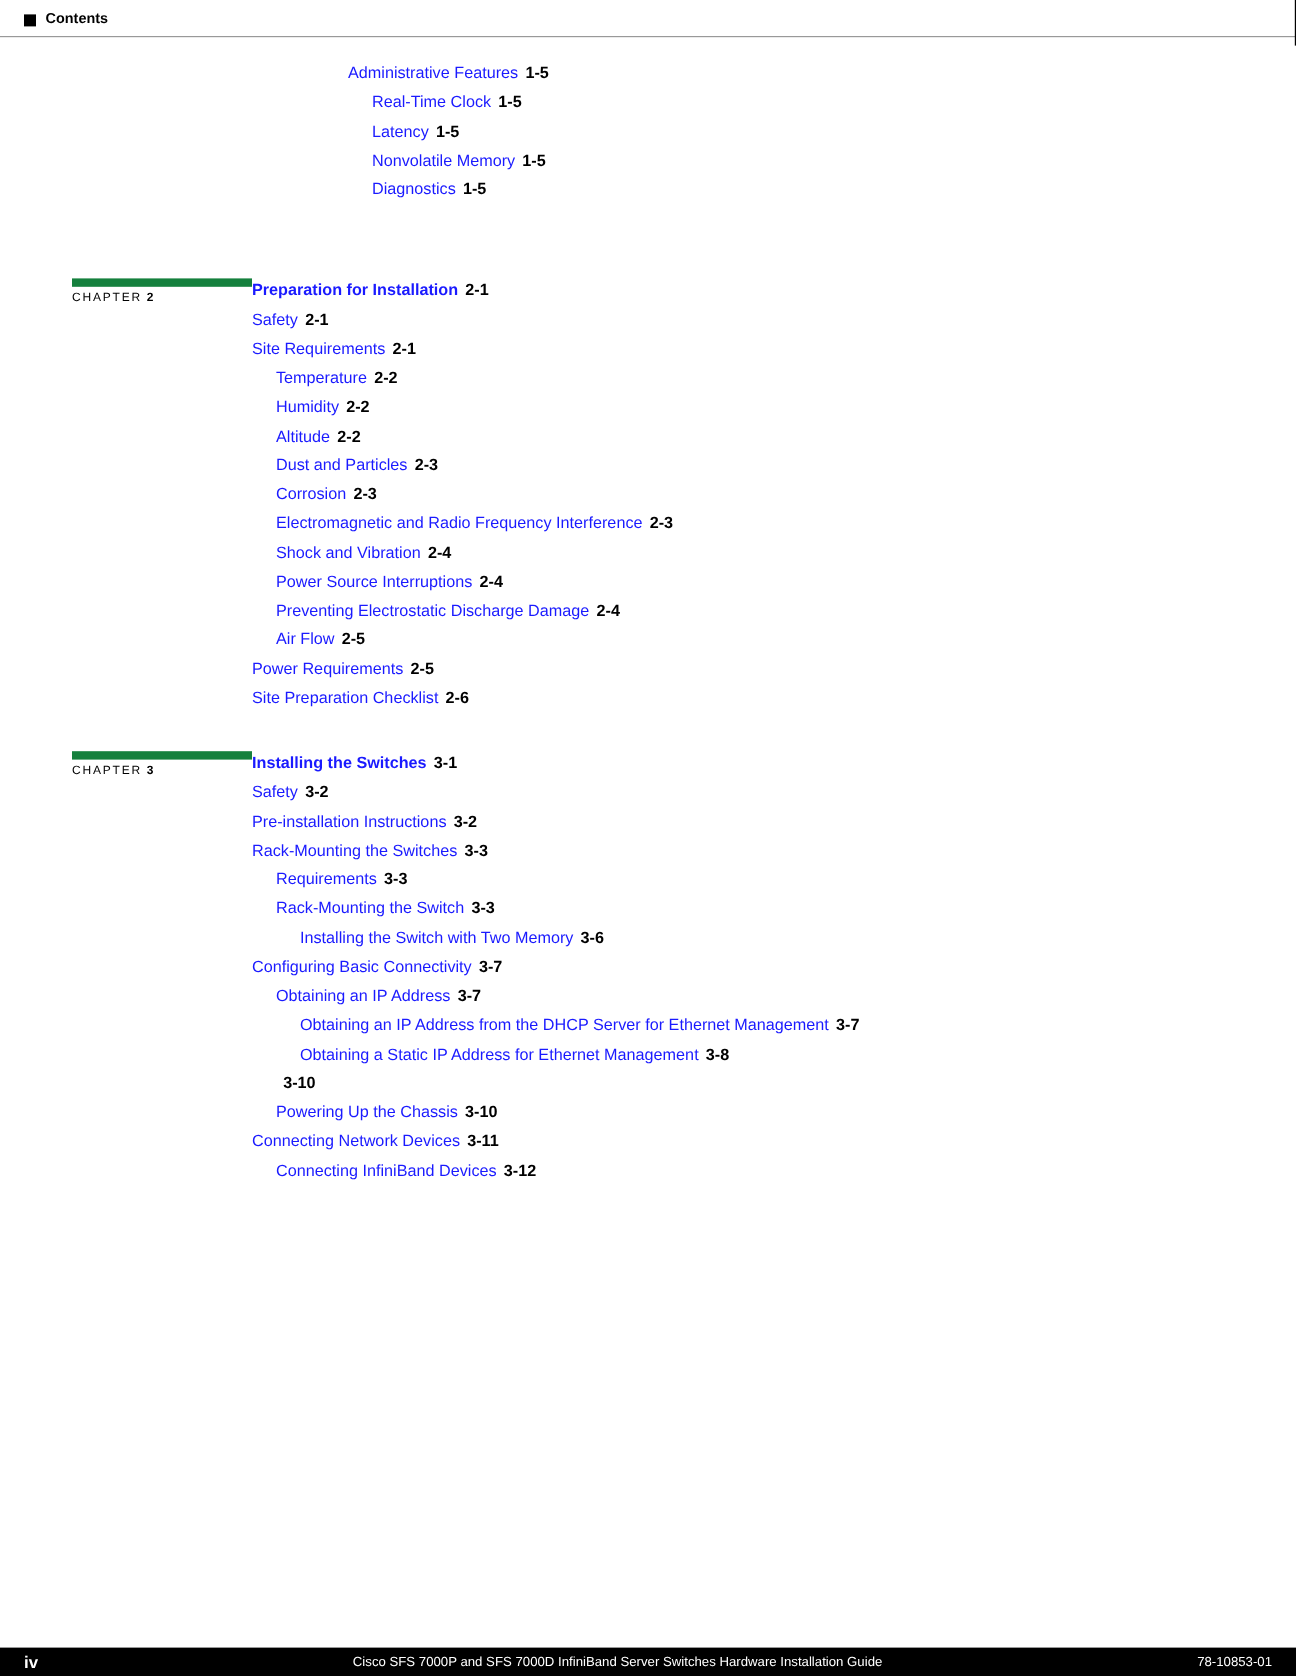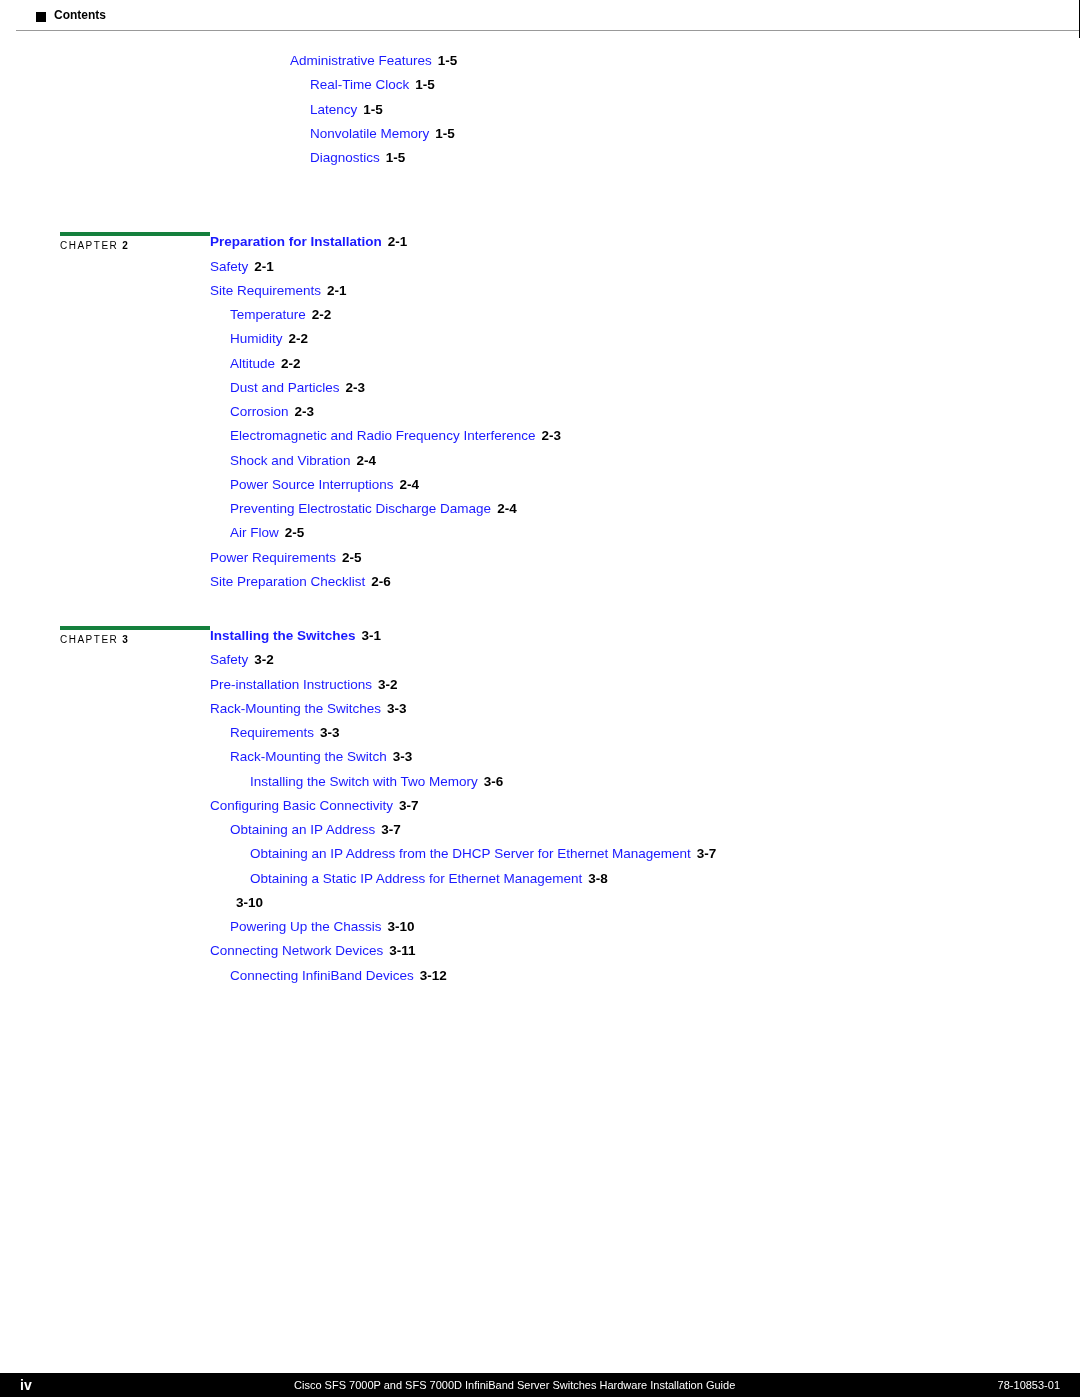--- a/index.html
+++ b/index.html
@@ -14,21 +14,20 @@
     }
 
     
     .top-bar {
       display: flex;
       align-items: flex-end;
       padding: 8px 20px;
       border-bottom: 1px solid #999;
       font-size: 12px;
       font-weight: bold;
-      margin-left: 16px;
     }
     .top-bar .square-icon {
       width: 10px;
       height: 10px;
       background: #000;
       display: inline-block;
       margin-right: 8px;
     }
 
     
@@ -66,21 +65,21 @@
 
     .chapter-label {
       width: 150px;
       min-width: 150px;
       font-size: 11px;
       font-weight: normal;
       letter-spacing: 1px;
       text-transform: uppercase;
       color: #000;
       padding-top: 3px;
-      border-top: 4px solid #15803d;
+      border-top: 7px solid #15803d;
       padding-right: 10px;
     }
 
     .chapter-label .chapter-word {
       font-size: 10px;
       letter-spacing: 1.5px;
     }
 
     .chapter-label .chapter-num {
       font-size: 10px;

